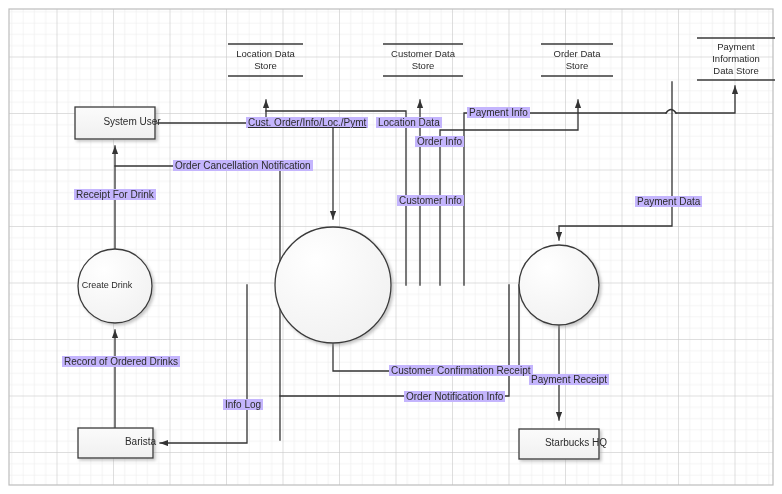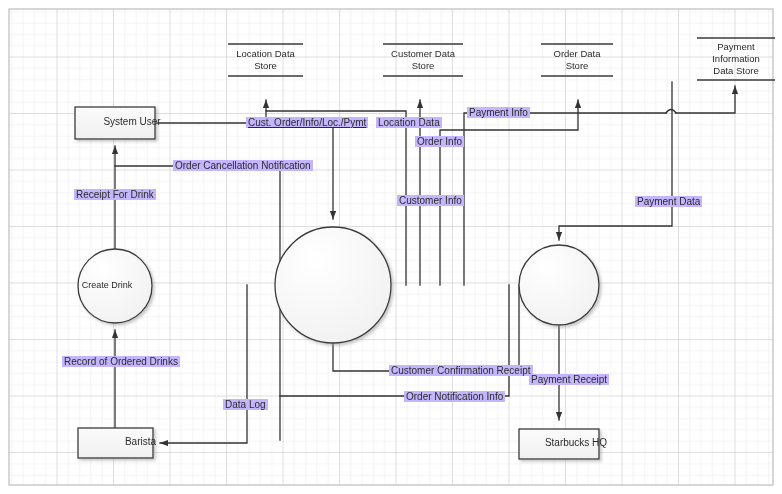--- a/index.html
+++ b/index.html
@@ -192,21 +192,21 @@
   <div class="node-label ds-label" style="left:695px; top:41px; width:82px;">Payment
 Information
 Data Store</div>
 
   <div class="node-label proc-label-sm" style="left:70px; top:280px; width:74px;">Create Drink</div>
 
   <div class="lbl" style="left:246px; top:117px;text-decoration:underline;">Cust. Order/Info/Loc./Pymt</div>
   <div class="lbl" style="left:173px; top:160px;">Order Cancellation Notification</div>
   <div class="lbl" style="left:74px; top:189px;">Receipt For Drink</div>
   <div class="lbl" style="left:62px; top:356px;">Record of Ordered Drinks</div>
-  <div class="lbl" style="left:223px; top:399px;">Data Log</div>
+  <div class="lbl" style="left:223px; top:399px;">Info Log</div>
   <div class="lbl" style="left:376px; top:117px;">Location Data</div>
   <div class="lbl" style="left:415px; top:136px;">Order Info</div>
   <div class="lbl" style="left:387px; top:195px;margin-left:10px;">Customer Info</div>
   <div class="lbl" style="left:467px; top:107px;">Payment Info</div>
   <div class="lbl" style="left:635px; top:196px;">Payment Data</div>
   <div class="lbl" style="left:389px; top:365px;">Customer Confirmation Receipt</div>
   <div class="lbl" style="left:404px; top:391px;">Order Notification Info</div>
   <div class="lbl" style="left:521px; top:374px;margin-left:8px;">Payment Receipt</div>
 
 </div>

